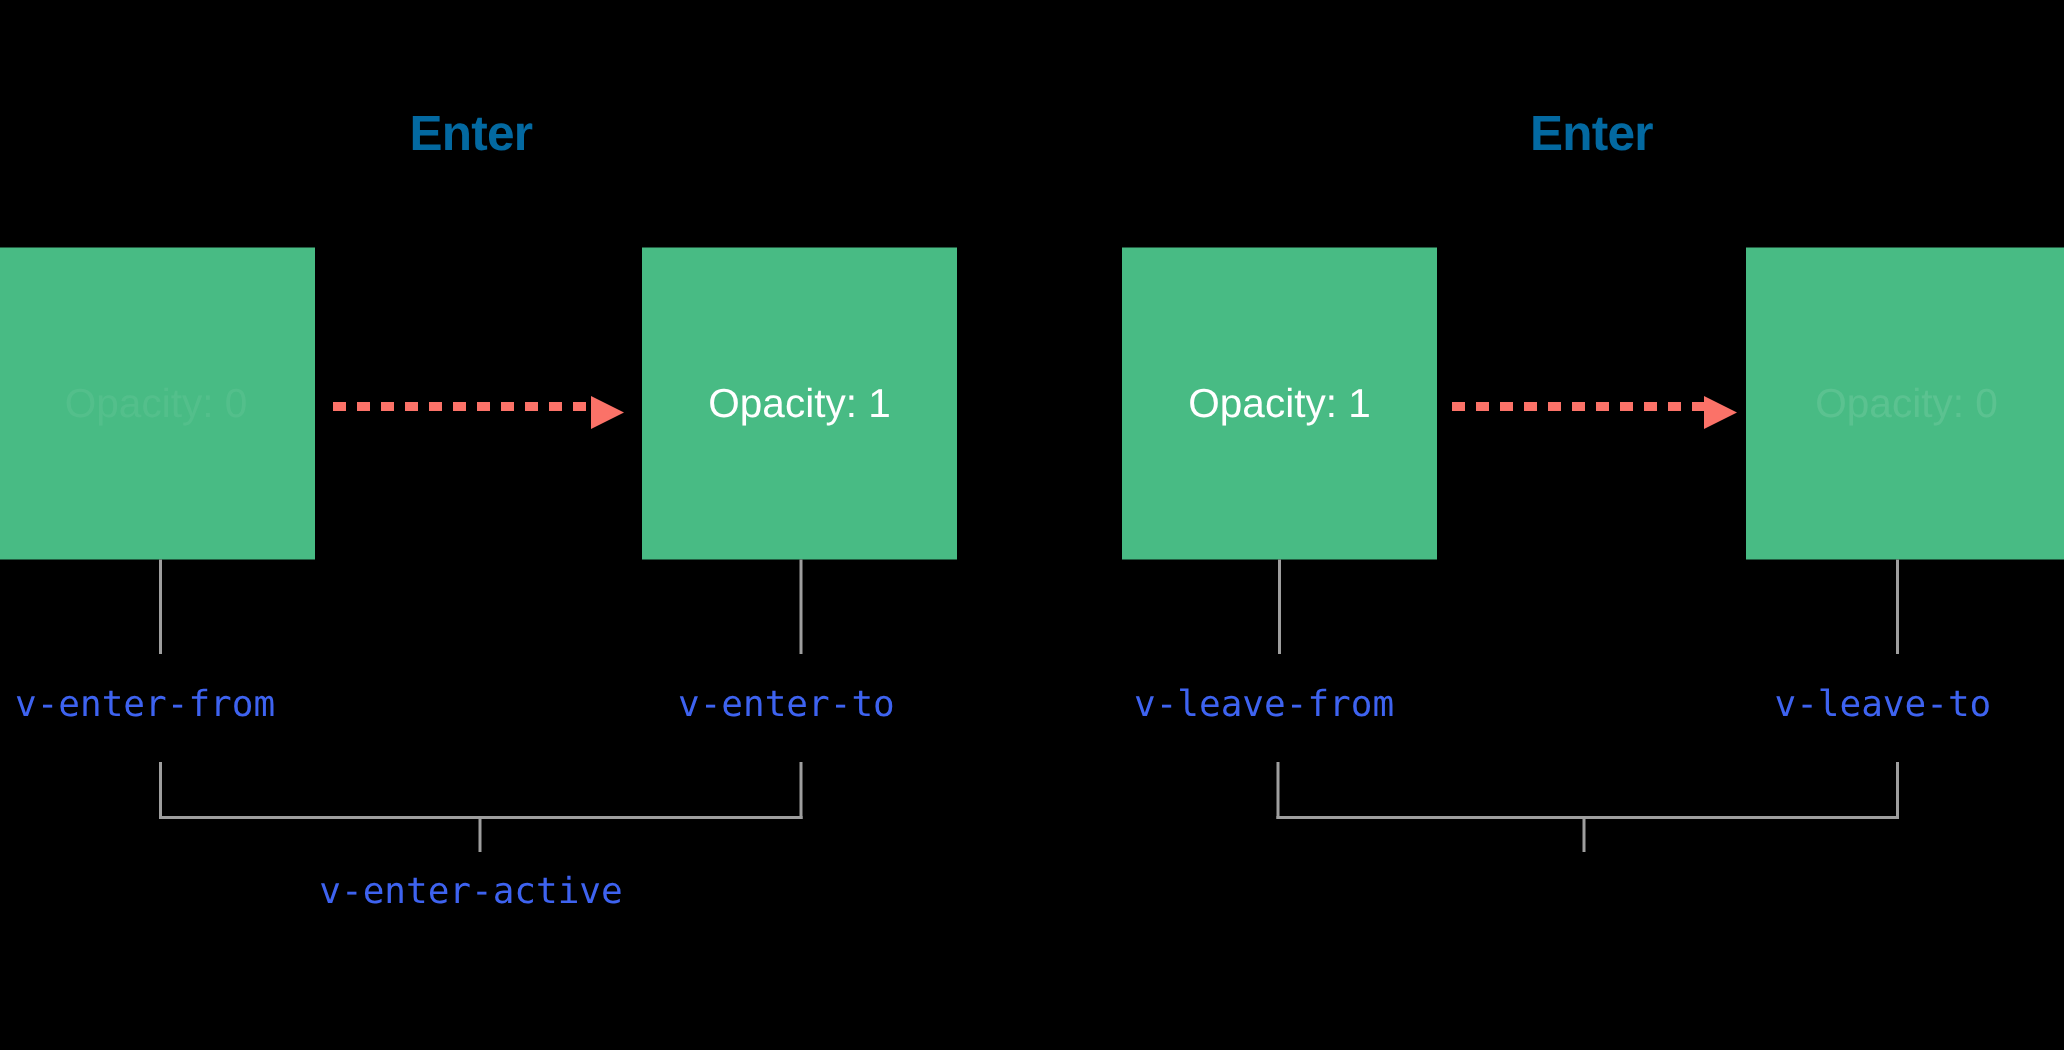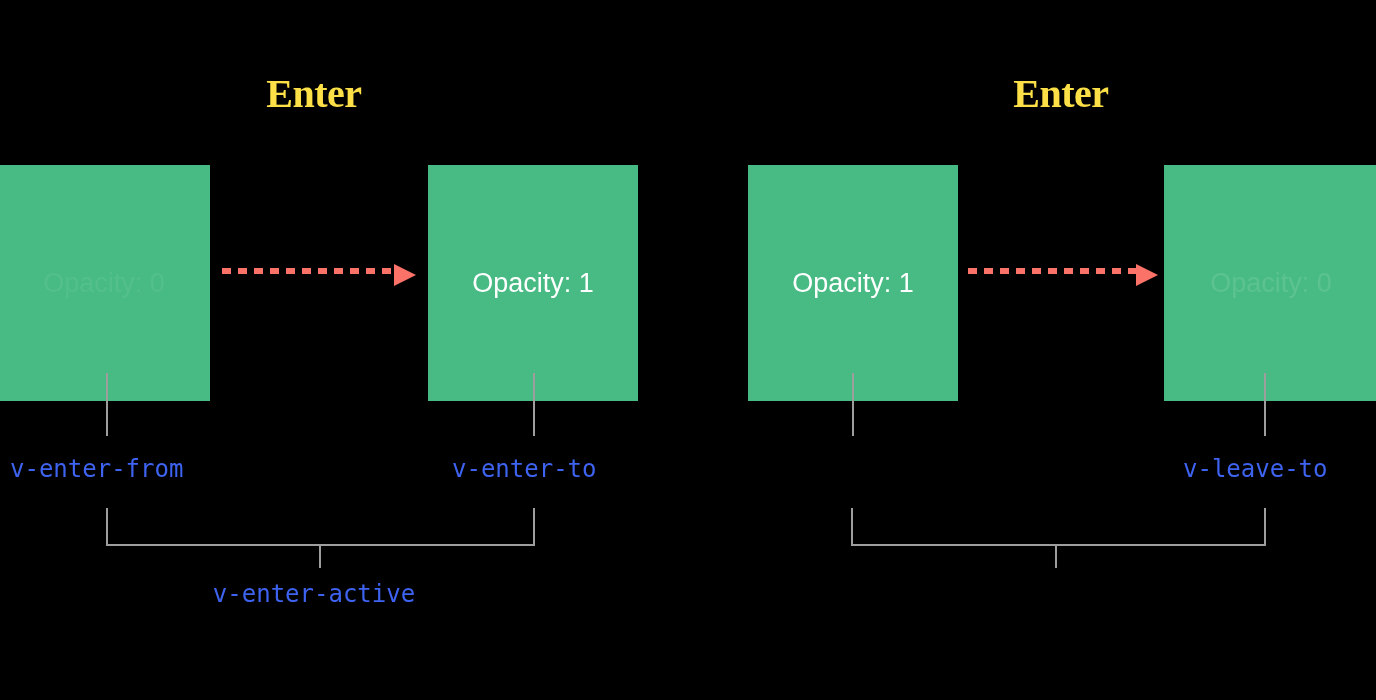--- a/index.html
+++ b/index.html
@@ -16,36 +16,36 @@
   .stage {
     position: relative;
     width: 1376px;
     height: 700px;
     background: #000000;
   }
 
   
   .section-title {
     position: absolute;
-    font-family: Liberation Serif, serif;
+    font-family: Liberation Sans, sans-serif;
     font-weight: bold;
-    font-size: 40px;
+    font-size: 33px;
     letter-spacing: -0.5px;
-    color: #fde047;
+    color: #0369a1;
     white-space: nowrap;
     transform: translateX(-50%);
   }
   .title-enter { left: 314px; top: 70px; }
   .title-leave { left: 1061px; top: 70px; }
 
   
   .box {
     position: absolute;
     top: 165px;
-    height: 236px;
+    height: 208px;
     background: #48bb84;
     display: flex;
     align-items: center;
     justify-content: center;
   }
   .box-label {
     font-family: "Liberation Sans", sans-serif;
     font-size: 27px;
     color: #ffffff;
     white-space: nowrap;
@@ -183,20 +183,21 @@
 
   <div class="stem stem-1"></div>
   <div class="stem stem-2"></div>
   <div class="stem stem-3"></div>
   <div class="stem stem-4"></div>
 
   <div class="code-label lbl-enter-to">v-enter-to</div>
 
   <div class="code-label lbl-enter-from">v-enter-from</div>
 
+  <div class="code-label lbl-leave-from">v-leave-from</div>
 
   <div class="code-label lbl-leave-to">v-leave-to</div>
 
   <div class="bracket bracket-enter"></div>
   <div class="bracket-stem bstem-enter"></div>
   <div class="code-label active lbl-enter-active">v-enter-active</div>
 
   <div class="bracket bracket-leave"></div>
   <div class="bracket-stem bstem-leave"></div>
 

